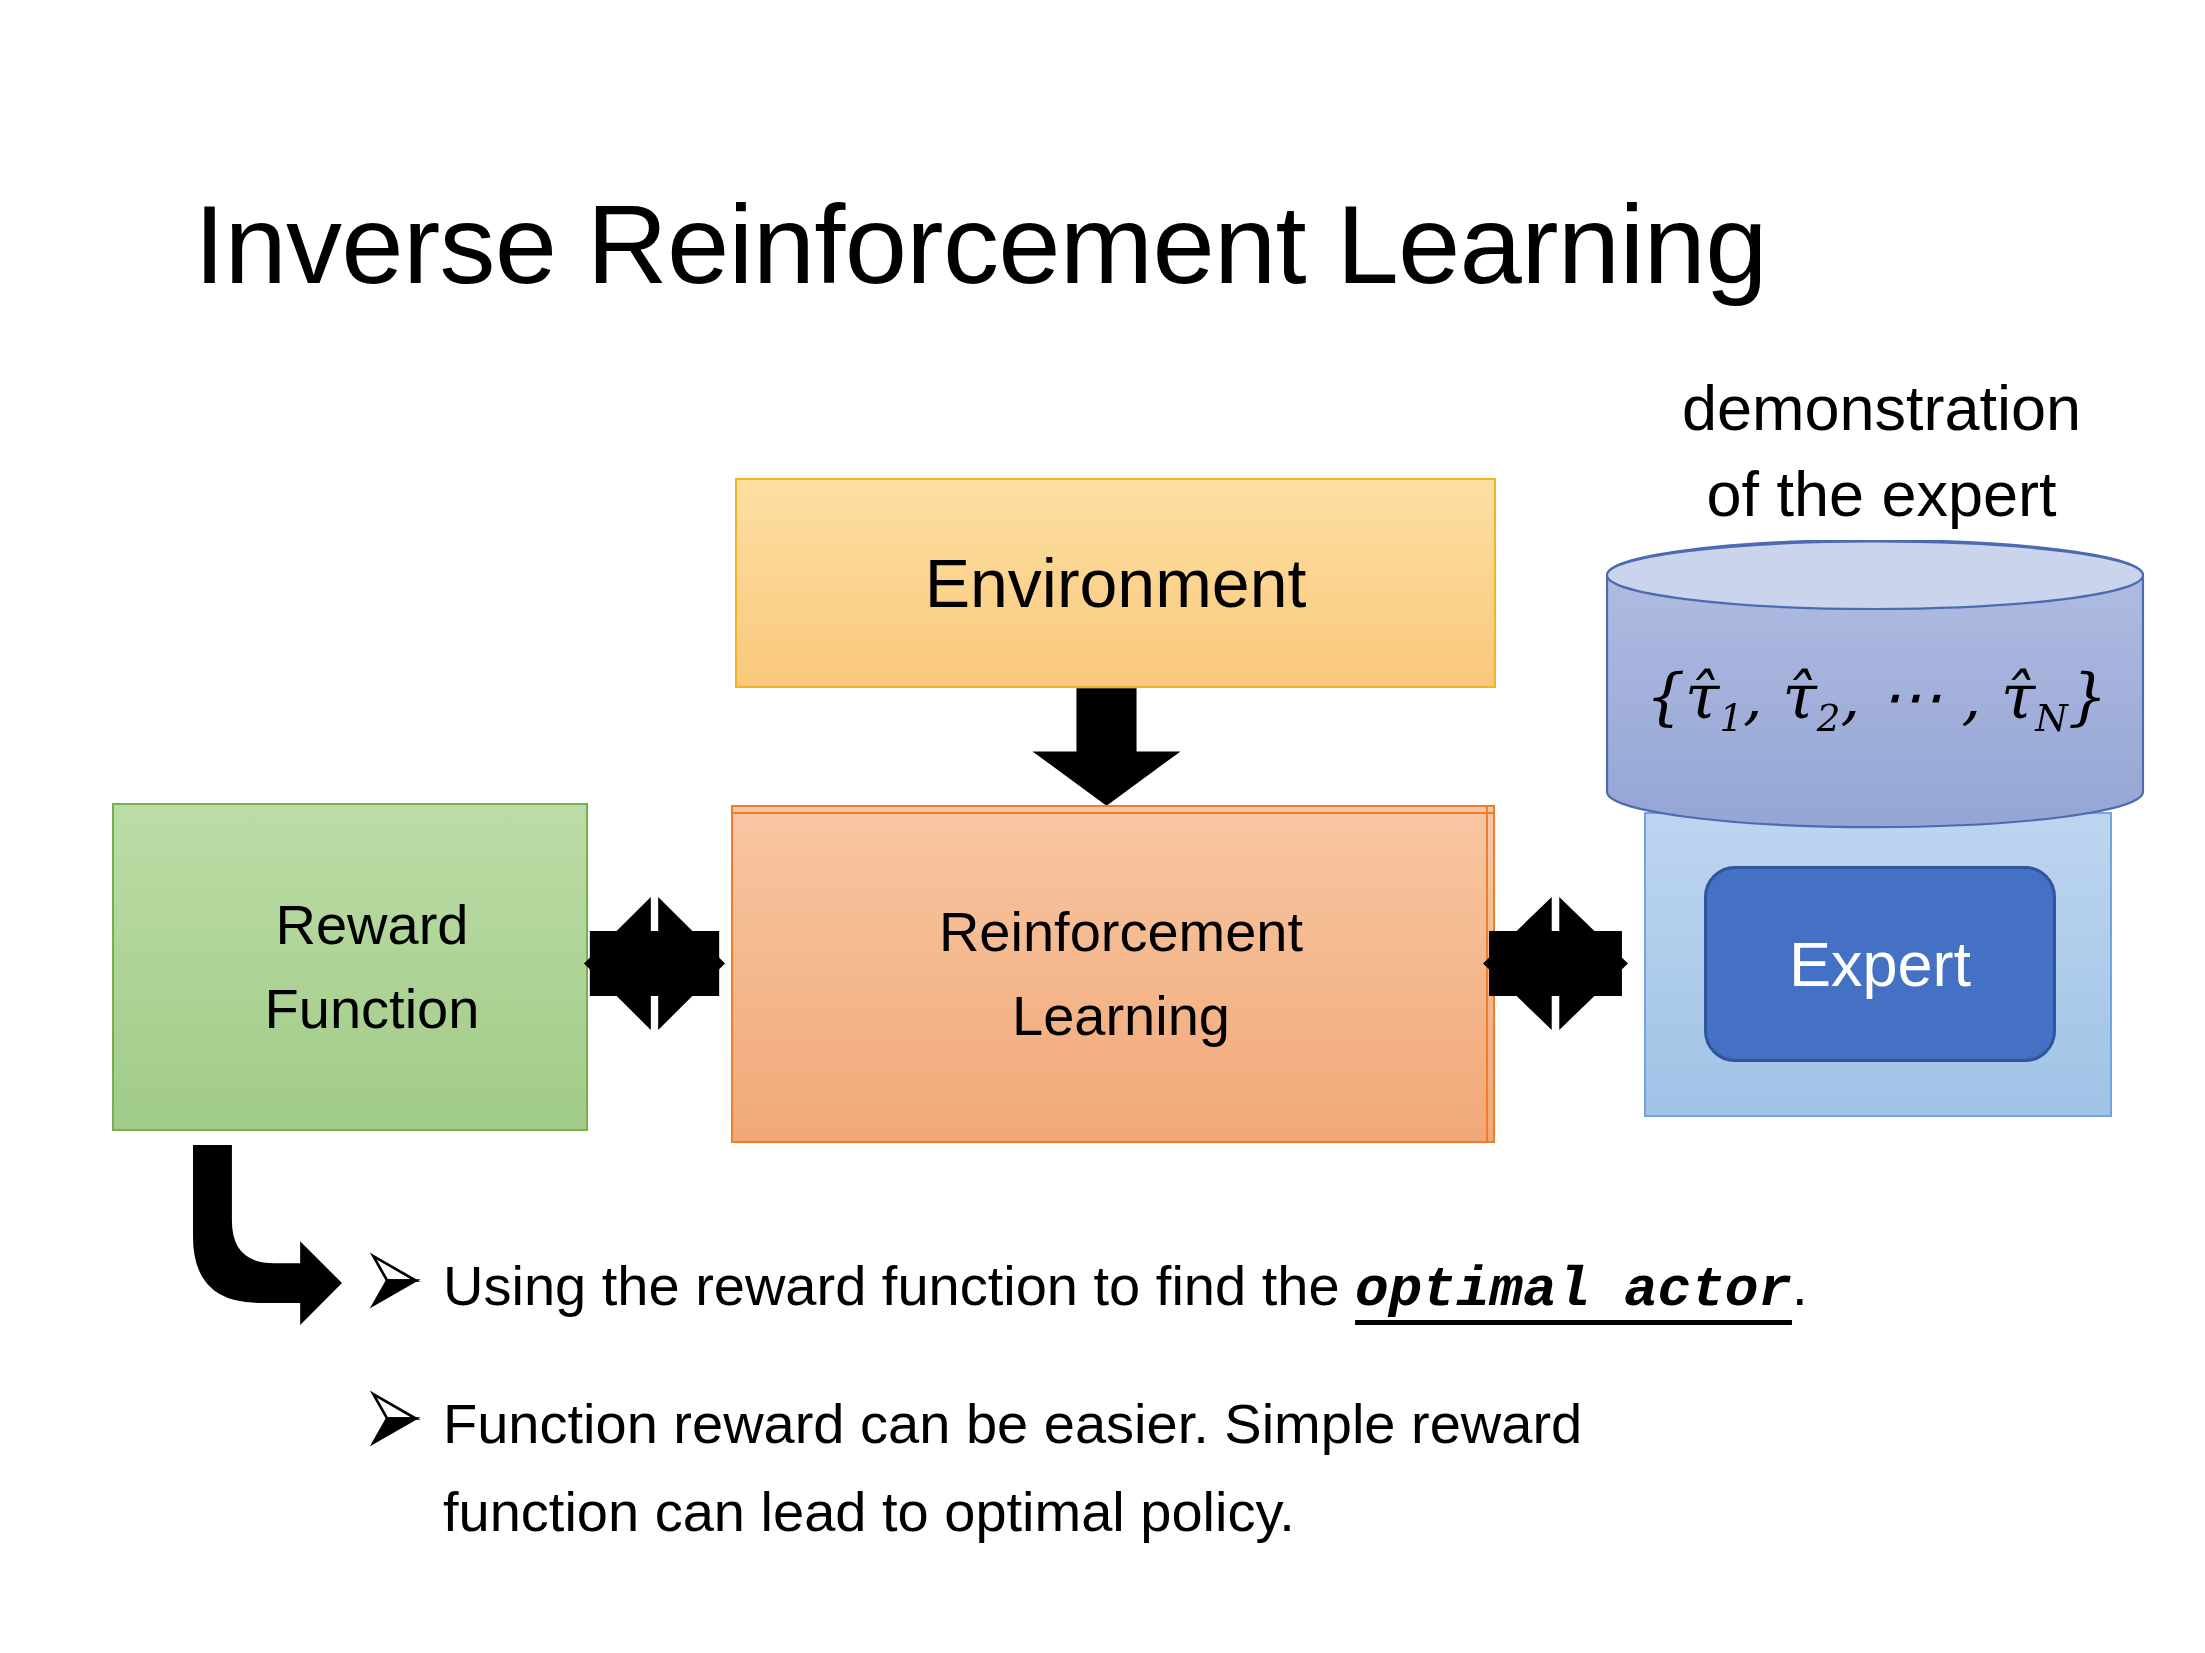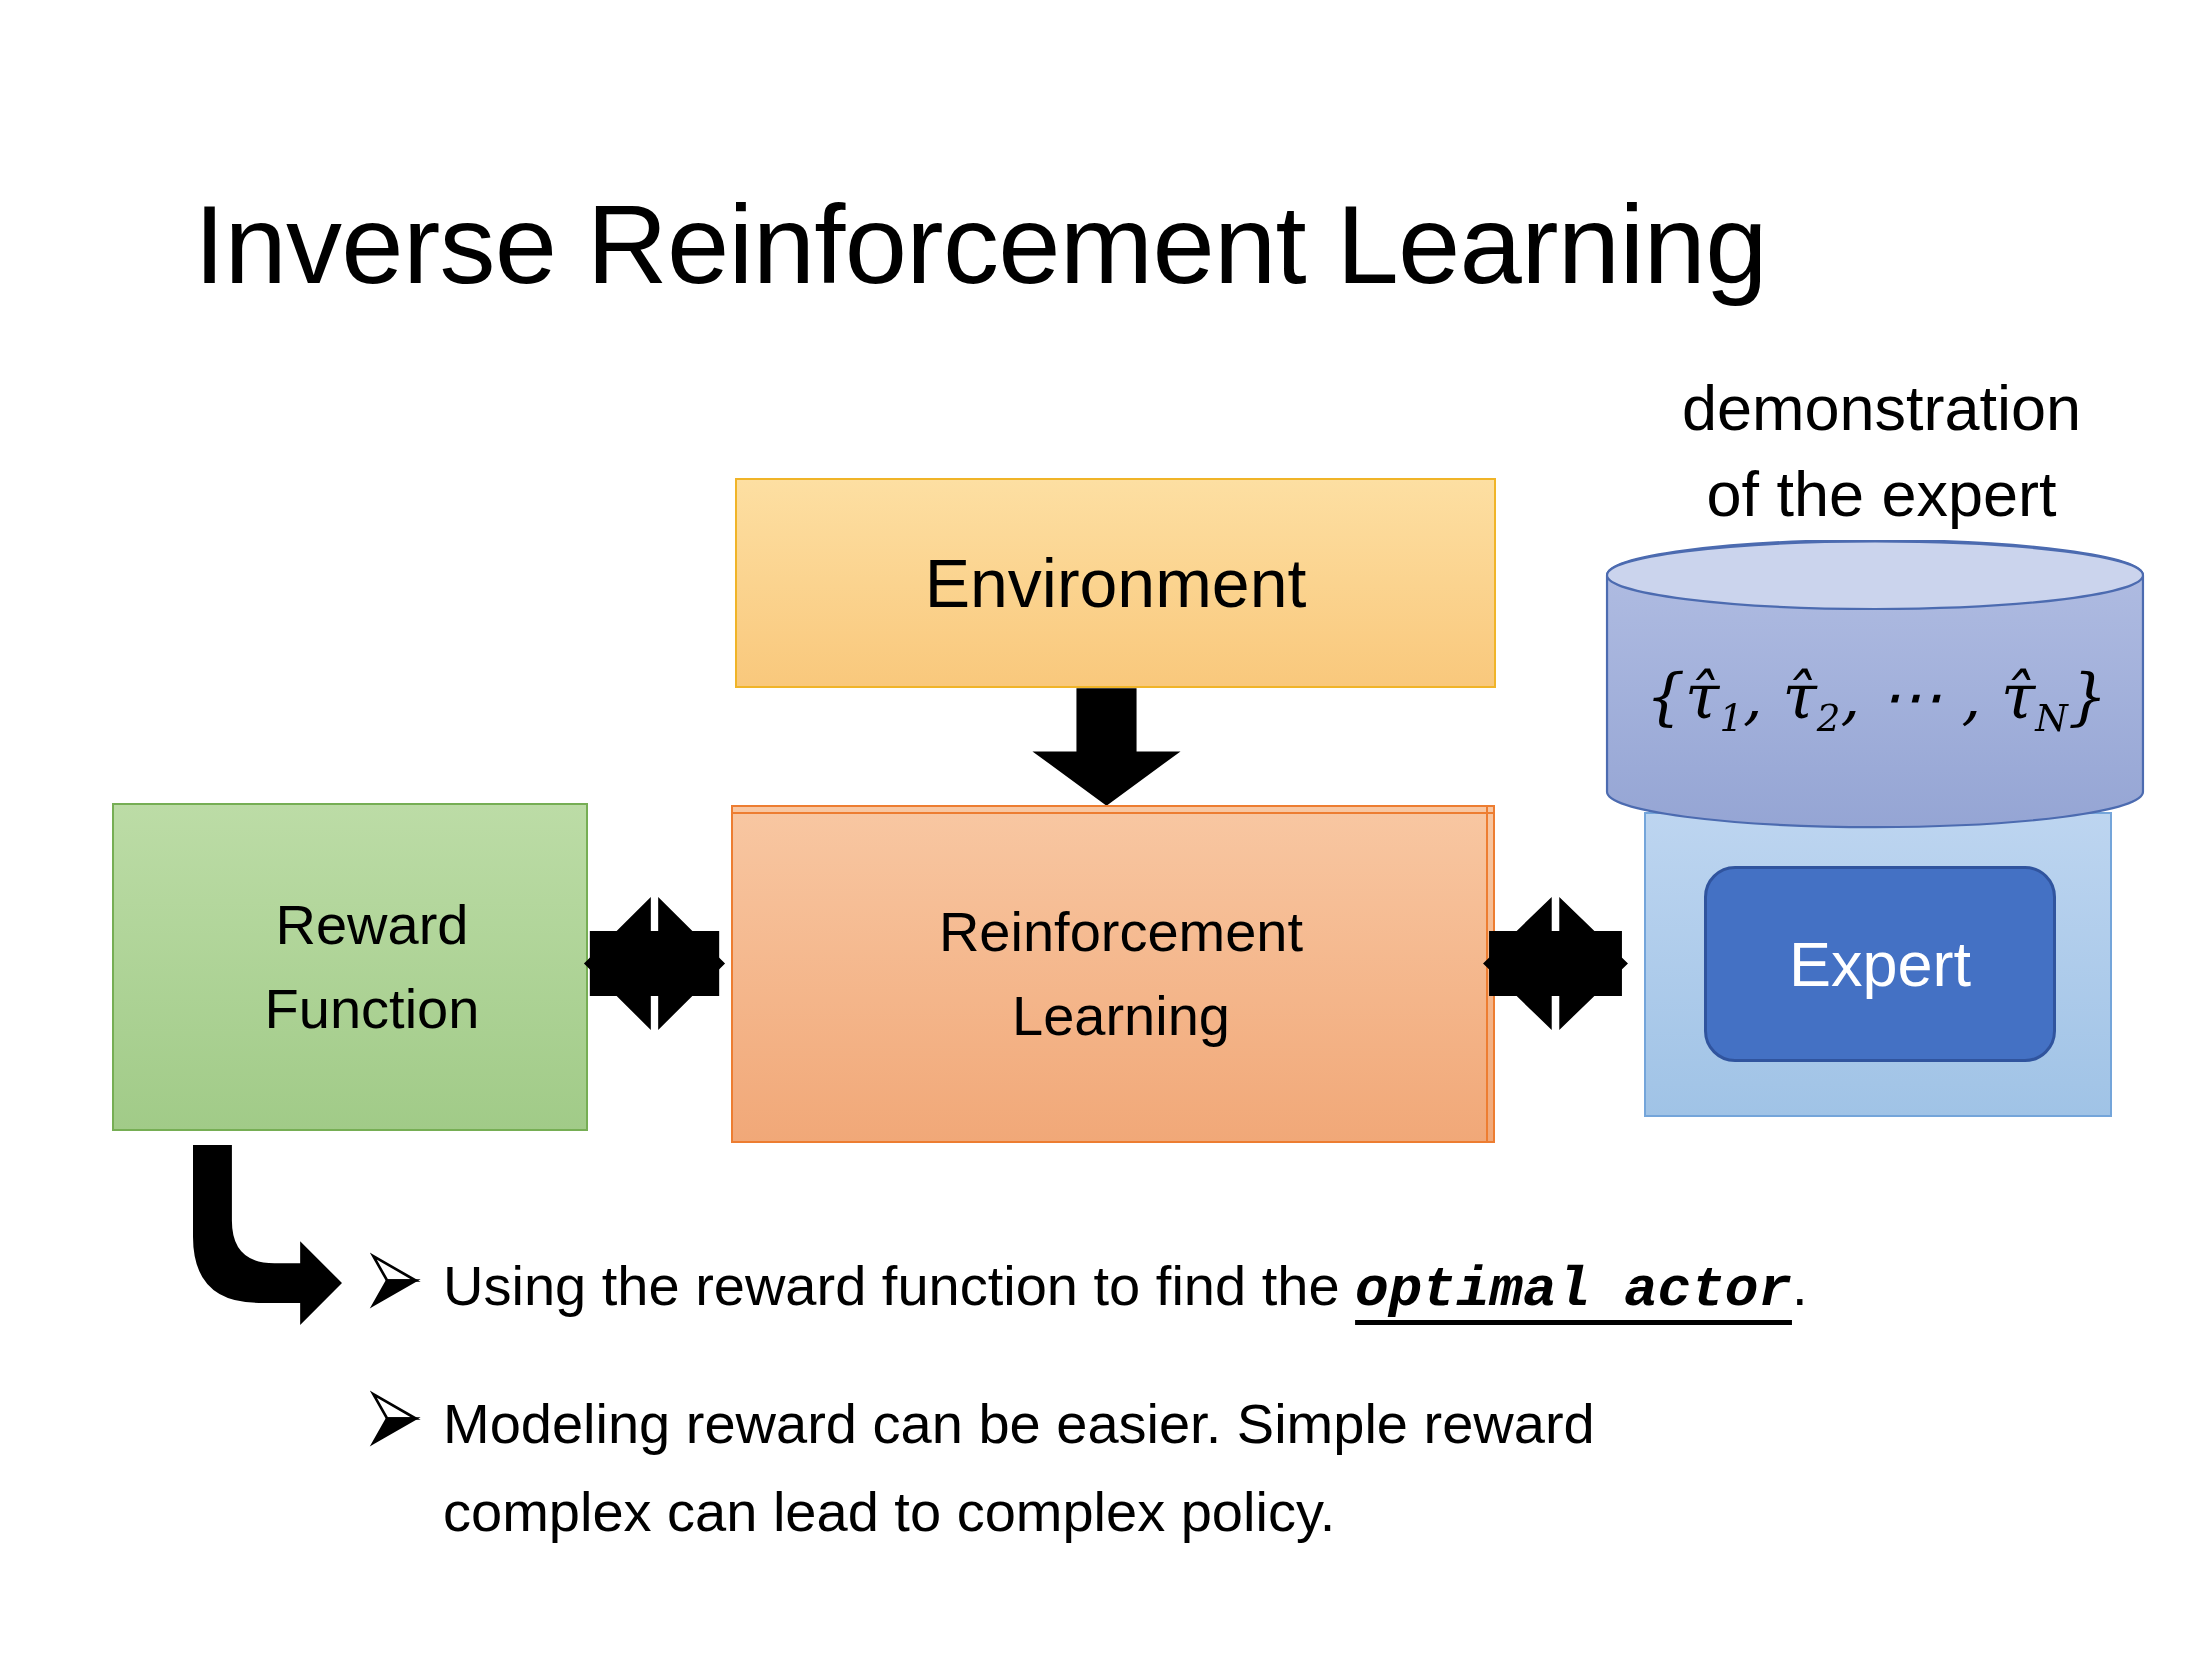--- a/index.html
+++ b/index.html
@@ -147,19 +147,19 @@
       <span>Using the reward function to find the </span><span class="em">optimal actor</span><span>.</span>
     </div>
   </div>
 
   <div class="abs bullet-row bullet2">
     <svg class="bullet-glyph" width="53" height="57" viewBox="0 0 100 104">
       <path d="M10,6 L90,52 L36,52 Z" fill="#fff" stroke="#000" stroke-width="5"></path>
       <path d="M10,98 L90,52 L36,52 Z" fill="#000" stroke="#000" stroke-width="5"></path>
     </svg>
     <div>
-      <div>Modeling reward can be easier. Simple reward</div>
-      <div>complex can lead to complex policy.</div>
+      <div>Function reward can be easier. Simple reward</div>
+      <div>function can lead to optimal policy.</div>
     </div>
   </div>
 
 </div>
 
 
 </body></html>

